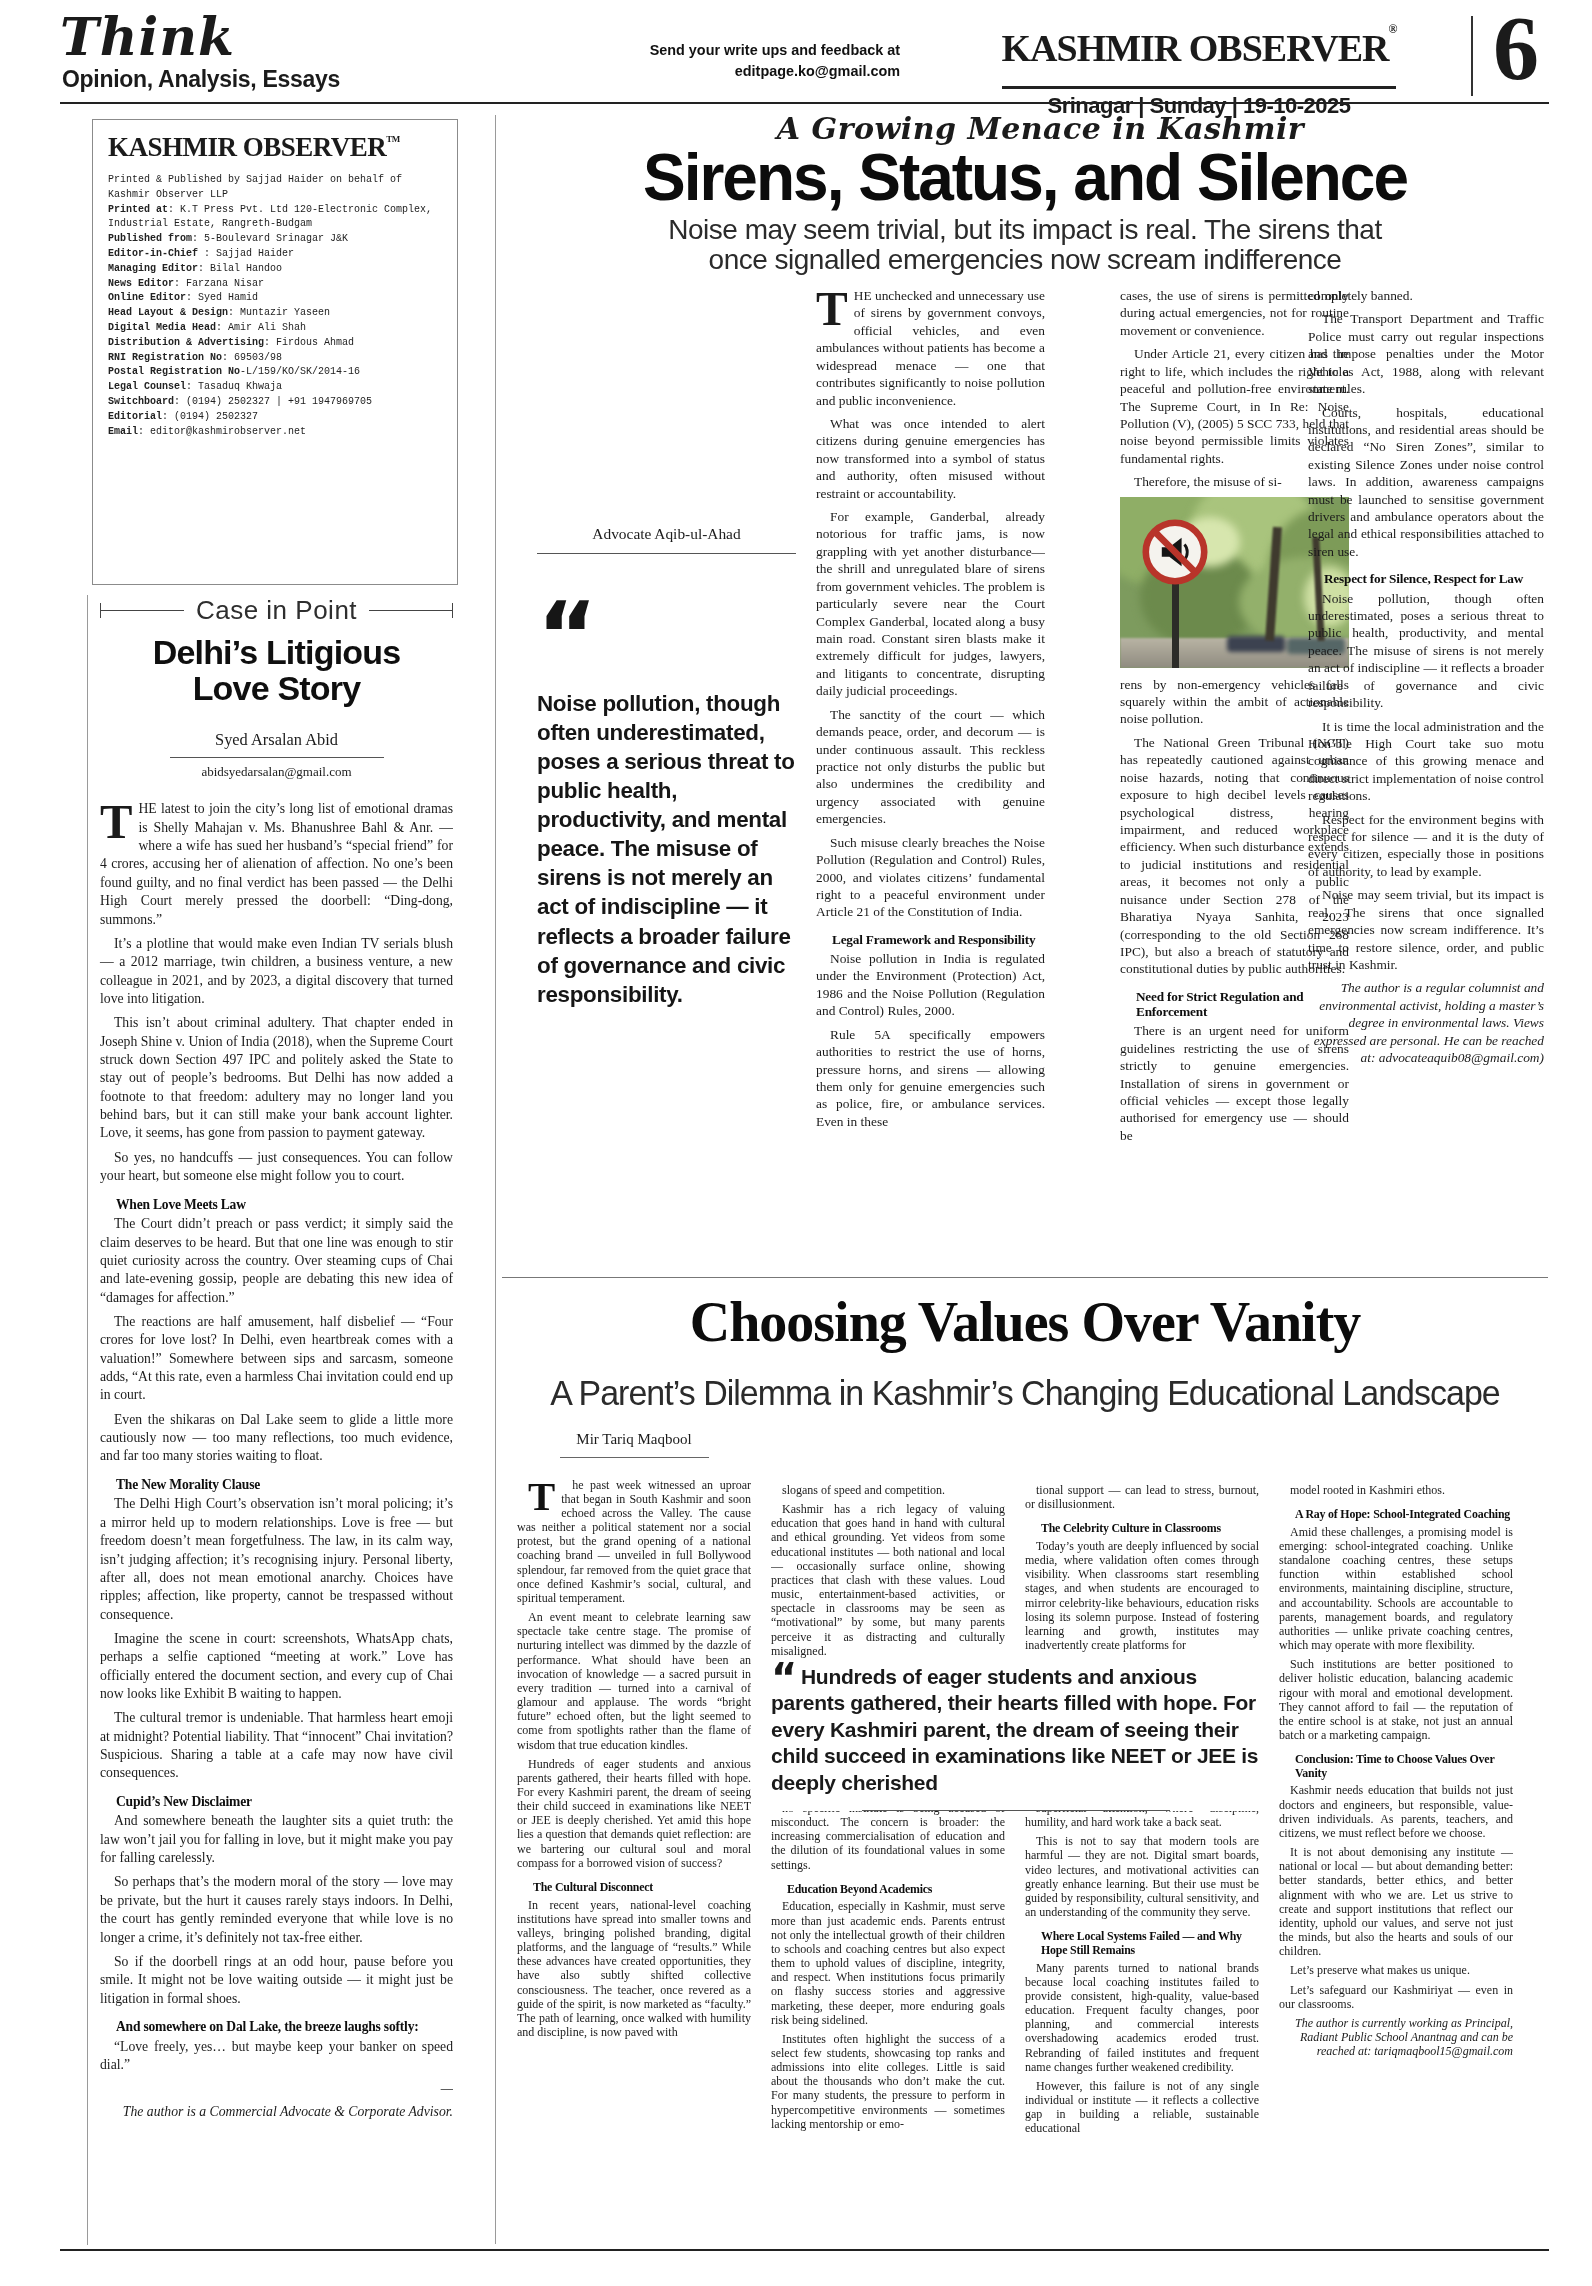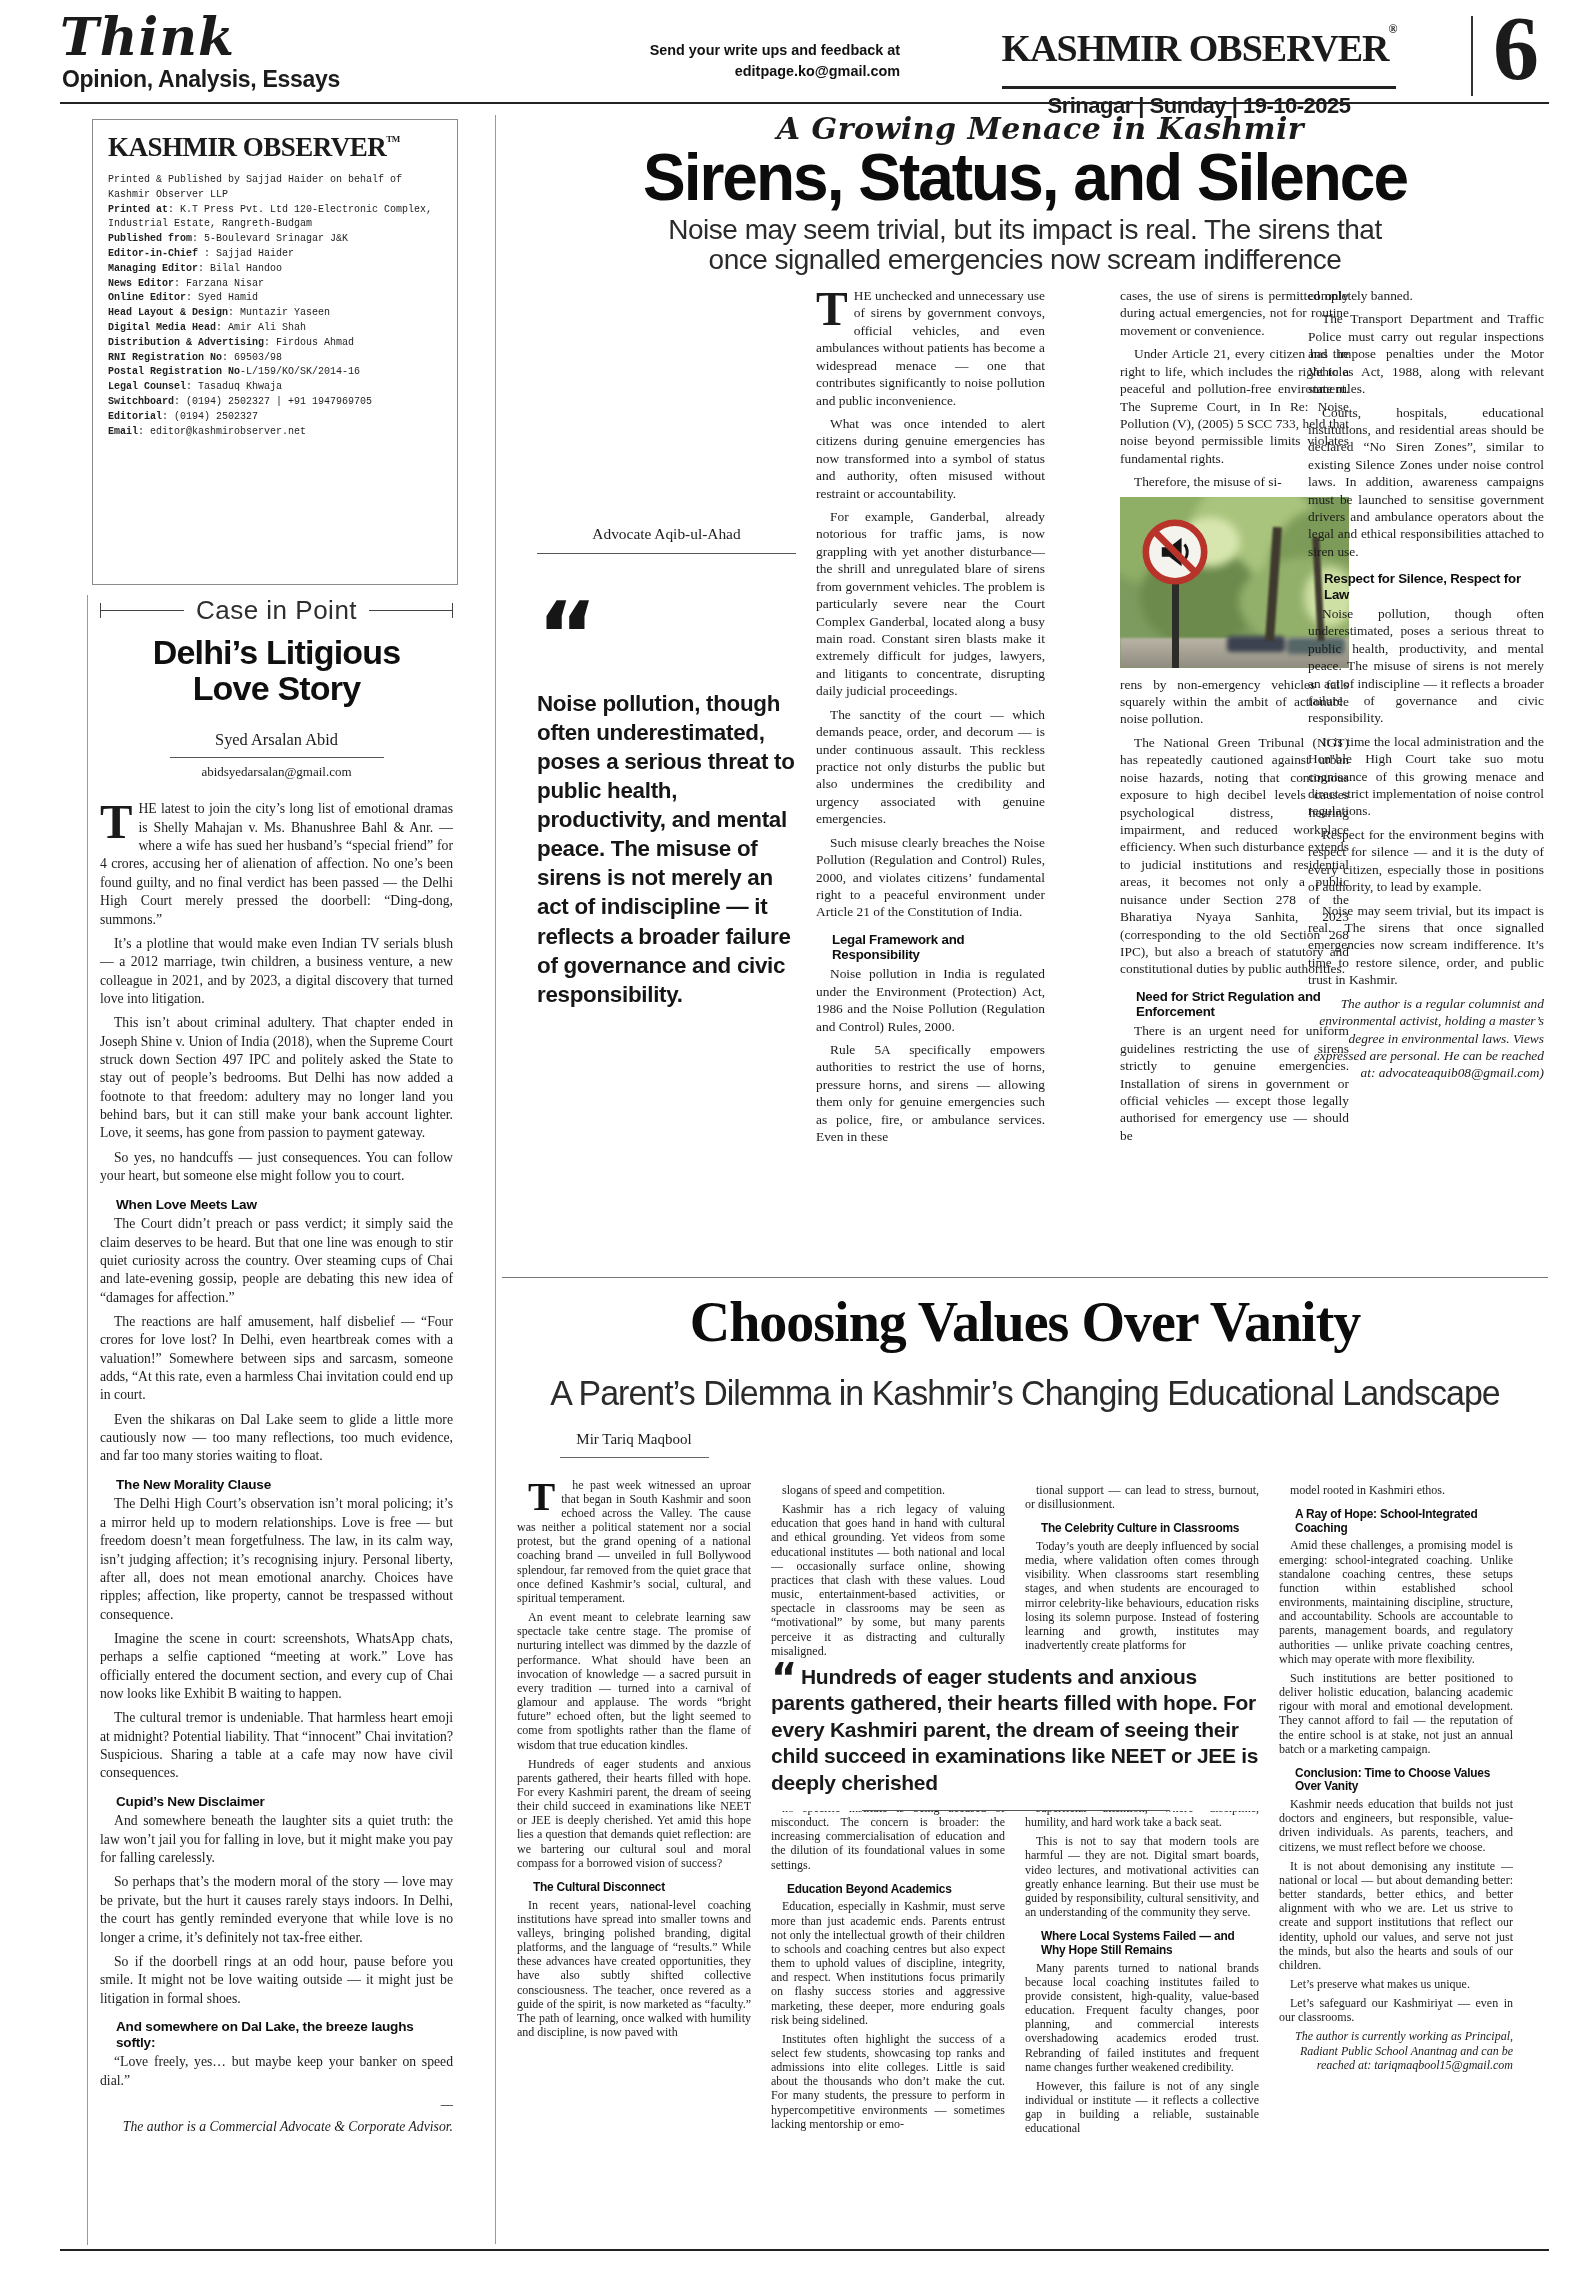--- a/index.html
+++ b/index.html
@@ -47,21 +47,21 @@
               line-height:1.05;letter-spacing:-0.8px;margin-top:10px;color:#0f0f0f;}
   .left-author{text-align:center;font-size:16.4px;margin-top:24px;}
   .left-author-rule{width:214px;height:1px;background:#555;margin:7px auto 6px auto;}
   .left-email{text-align:center;font-size:13px;}
   .left-body{margin-top:20px;font-size:13.7px;line-height:1.34;text-align:justify;}
 
   
   .blk-p{margin:0 0 6px 0;text-indent:14px;}
   .blk-cont{text-indent:0;}
   .blk-drop{text-indent:0;}
-  h4.blk-h{font-family:Liberation Sans, sans-serif;font-weight:700;font-size:0.99em;margin:11px 0 3px 0;
+  h4.blk-h{font-family:Liberation Serif, serif;font-weight:700;font-size:0.99em;margin:11px 0 3px 0;
            text-align:left;text-indent:0;letter-spacing:-0.2px;color:#0e0e0e;line-height:1.15;padding-left:16px;}
   .blk-i,.blk-ir{font-style:italic;text-align:right;margin:4px 0 2px 0;text-indent:0;}
   .dropcap{float:left;font-weight:700;font-size:3.55em;line-height:0.8;padding:3px 6px 0 0;}
 
   
   .s-kicker{left:537px;top:111px;width:1007px;text-align:center;font-family:"DejaVu Serif",serif;
             font-style:italic;font-weight:700;font-size:30px;letter-spacing:0.5px;}
   .s-headline{left:502px;top:145px;width:1046px;text-align:center;font-family:"Liberation Sans",sans-serif;
               font-weight:800;font-size:64px;letter-spacing:-2px;line-height:1;color:#0c0c0c;transform:scaleY(1.04);}
   .s-deck{left:502px;top:215px;width:1046px;text-align:center;font-family:"Liberation Sans",sans-serif;

